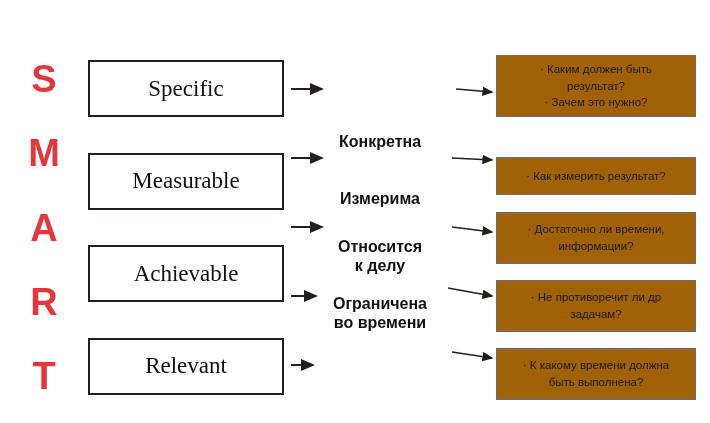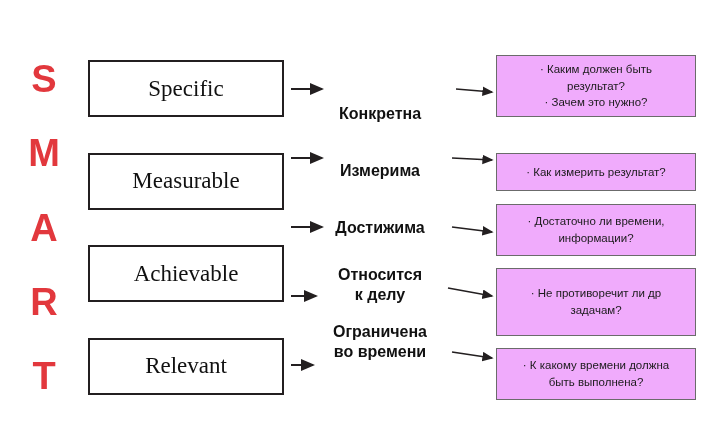--- a/index.html
+++ b/index.html
@@ -101,35 +101,35 @@
     width: 200px;
     height: 345px;
     display: flex;
     flex-direction: column;
     justify-content: space-between;
   }
   .q-box {
     box-sizing: border-box;
     width: 200px;
     border: 1.5px solid #6b6b6b;
-    background: #f0abfc;
+    background: #a16207;
     display: flex;
     align-items: center;
     justify-content: center;
     text-align: center;
     font-size: 11.5px;
     color: #1a1a1a;
     line-height: 1.45;
     white-space: pre-line;
     padding: 4px 6px;
   }
   .q-h1 { height: 62px; }
   .q-h2 { height: 38px; margin-top: 24px; }
   .q-h3 { height: 52px; }
-  .q-h4 { height: 68px; }
+  .q-h4 { height: 52px; }
   .q-h5 { height: 52px; }
   svg.arrows {
     position: absolute;
     left: 0; top: 0;
     width: 710px;
     height: 423px;
     pointer-events: none;
   }
 </style>
 </head>
@@ -149,21 +149,20 @@
   <div class="eng-col">
     <div class="eng-box">Specific</div>
     <div class="eng-box">Measurable</div>
     <div class="eng-box">Achievable</div>
     <div class="eng-box">Relevant</div>
   </div>
 
   <div class="rus-col">
     <div class="rus-label">Конкретна</div>
     <div class="rus-label">Измерима</div>
-    <div class="rus-label">Достижима</div>
     <div class="rus-label">Относится
 к делу</div>
     <div class="rus-label">Ограничена
 во времени</div>
   </div>
 
   <div class="q-col">
     <div class="q-box q-h1">· Каким должен быть
 результат?
 · Зачем это нужно?</div>

